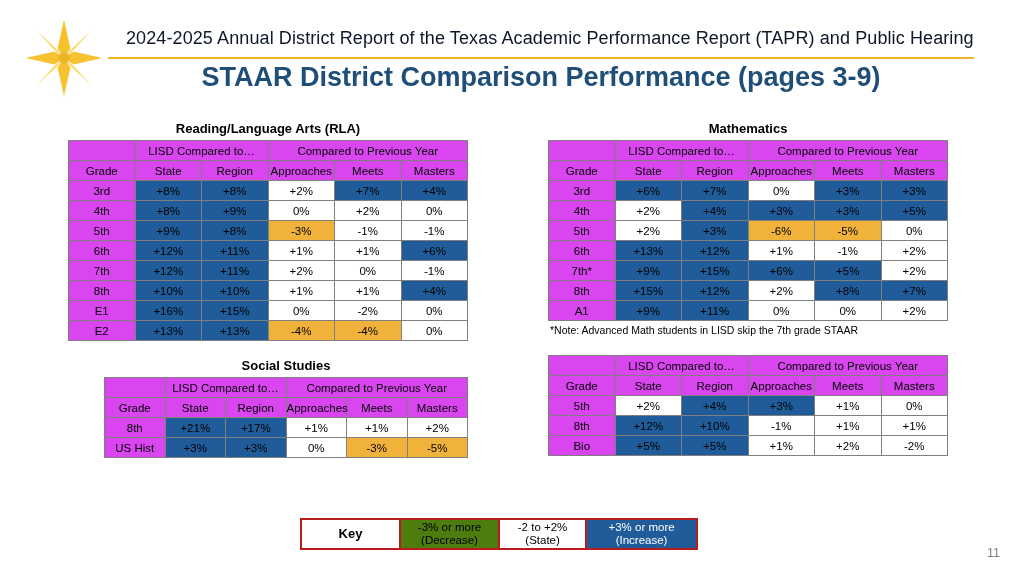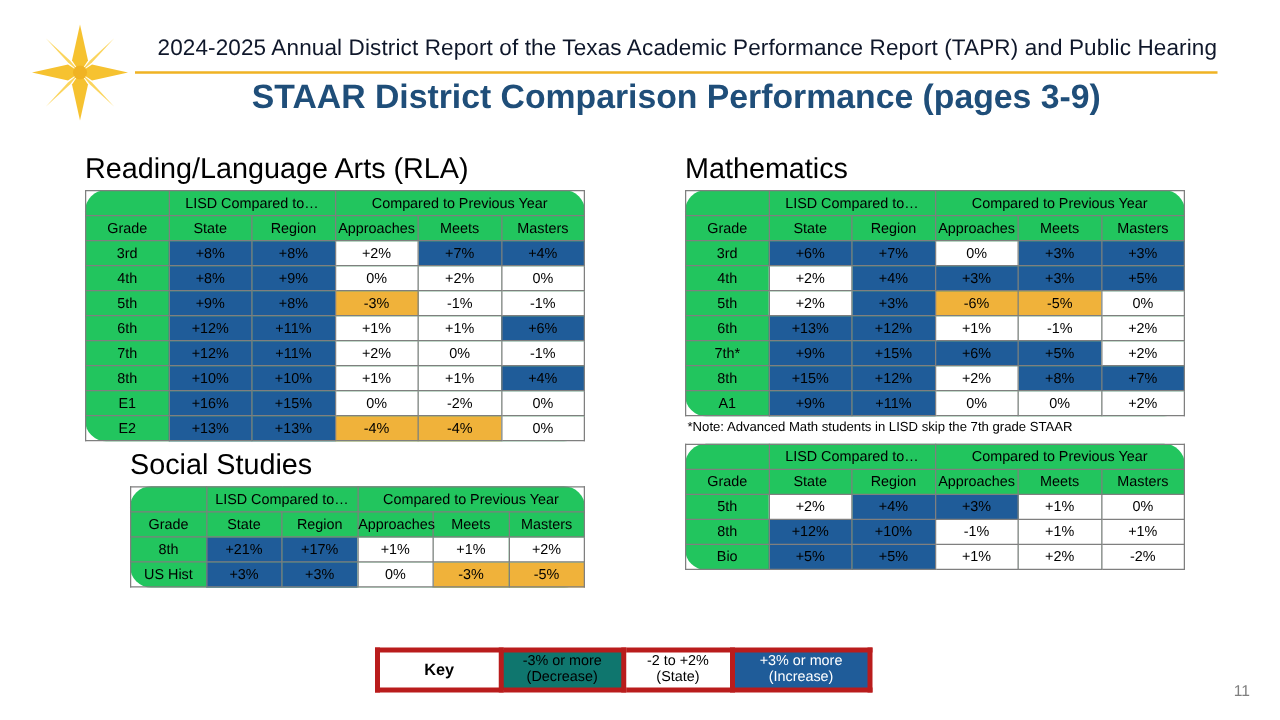--- a/index.html
+++ b/index.html
@@ -48,32 +48,31 @@
     text-align: center;
     font-size: 27px;
     font-weight: bold;
     color: #1f4e79;
     white-space: nowrap;
   }
 
   
   .block { position: absolute; }
   .block-title {
-    text-align: left;
-    font-size: 23px;
-    font-weight: normal;
+    text-align: center;
+    font-size: 13px;
+    font-weight: bold;
     color: #000;
     padding: 3px 0 4px 0;
   }
   table.staar {
     border-collapse: collapse;
     table-layout: fixed;
     width: 100%;
-    background: #22c55e;
-    border-radius: 17px;
+    background: #d946ef;
   }
   table.staar td, table.staar th {
     border: 1px solid #7f7f7f;
     height: 20px;
     font-size: 11.5px;
     text-align: center;
     vertical-align: middle;
     color: #000;
     font-weight: normal;
     padding: 0;
@@ -97,29 +96,29 @@
   .col-cell  { width: 16.6%; }
 
   
   #key {
     position: absolute;
     left: 300px; top: 518px;
     width: 398px; height: 30px;
   }
   #key table { border-collapse: collapse; width: 100%; table-layout: fixed; }
   #key td {
-    border: 4px solid #b91c1c;
+    border: 2px solid #b91c1c;
     height: 30px;
     text-align: center;
     vertical-align: middle;
     font-size: 11.5px;
     line-height: 1.15;
   }
   #key .kl { font-weight: bold; font-size: 13px; width: 25%; }
-  #key .kd { background: #0f766e; width: 25%; }
+  #key .kd { background: #4d7c0f; width: 25%; }
   #key .ks { background: #ffffff; width: 22%; }
   #key .ki { background: #1f5c99; color: #fff; width: 28%; }
 
   #pagenum {
     position: absolute;
     right: 24px; bottom: 16px;
     font-size: 12.5px;
     color: #7f7f7f;
   }
 </style>

